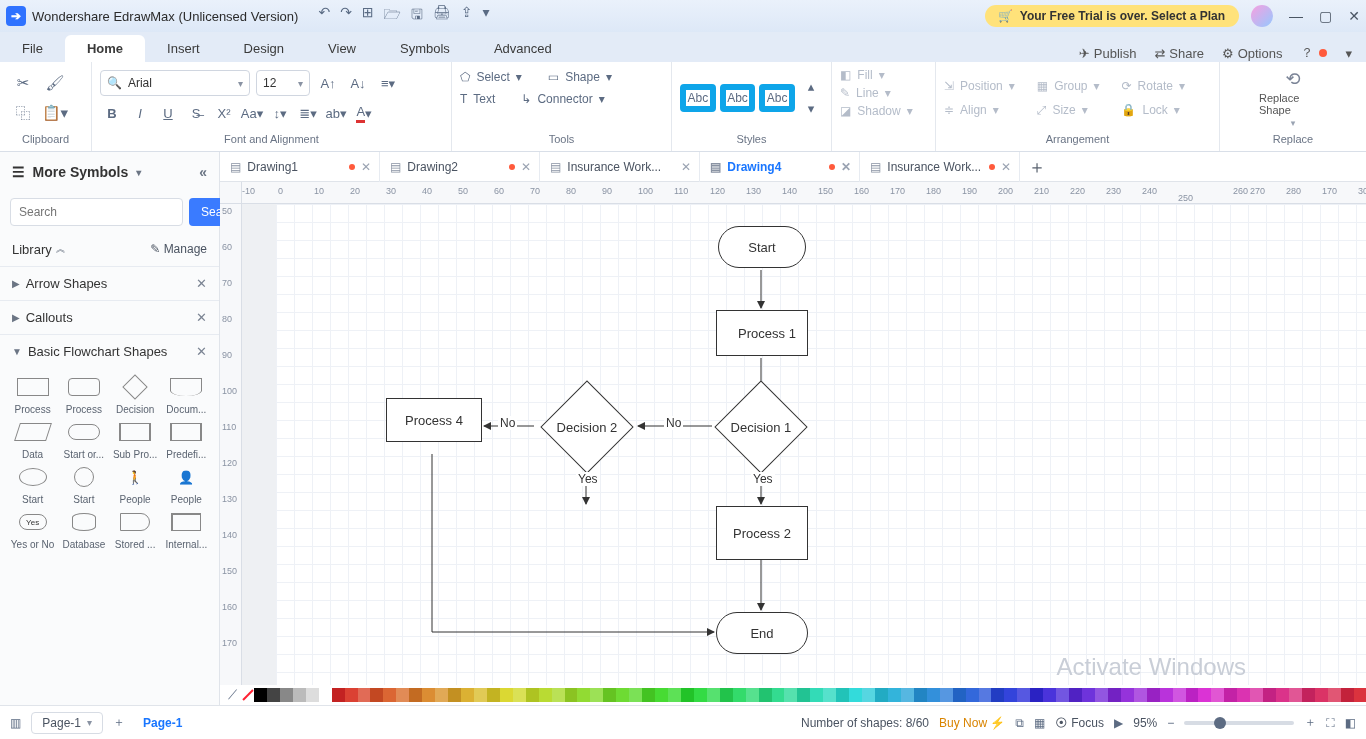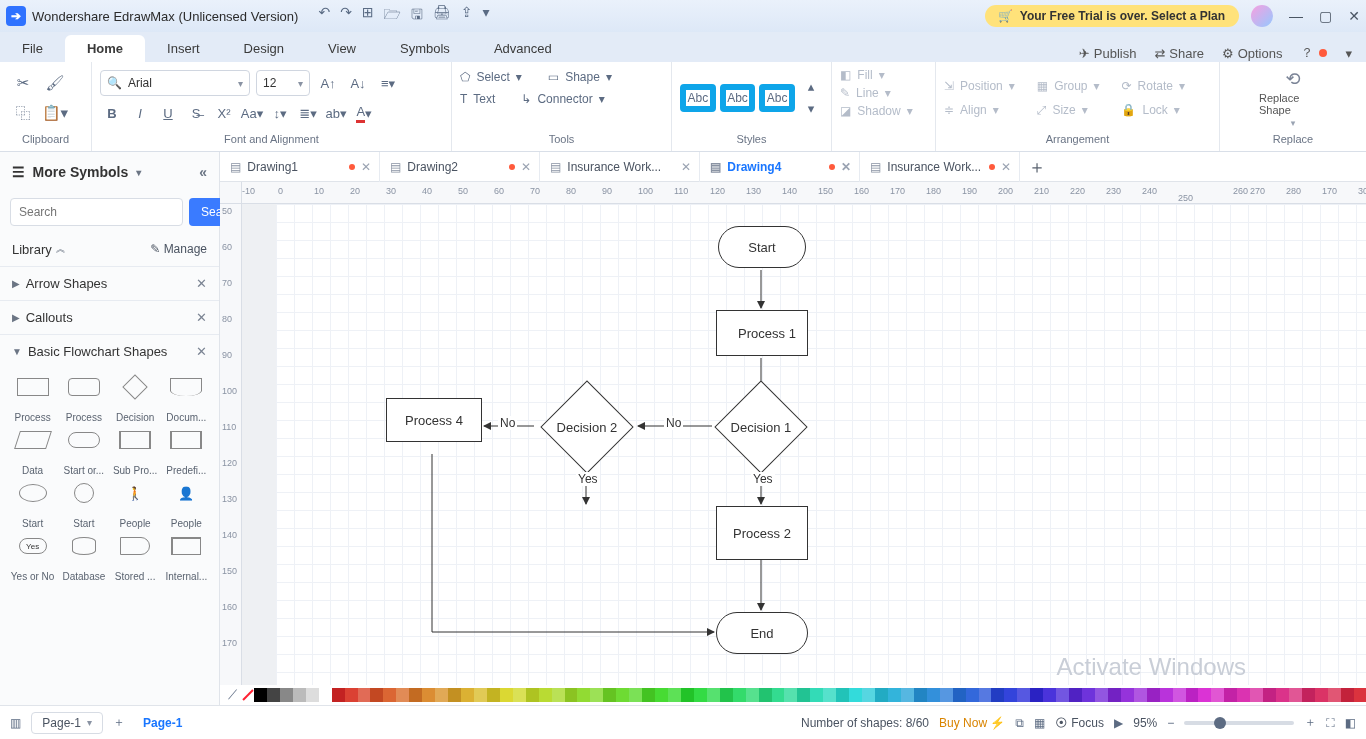--- a/index.html
+++ b/index.html
@@ -55,21 +55,21 @@
 .lp-head .collapse { margin-left:auto; color:#6b7584; cursor:pointer; }
 .lp-search { display:flex; padding:6px 10px; gap:6px;}
 .lp-search input { flex:1; height:28px; border:1px solid #d8dde5; border-radius:4px; padding:0 8px; font-size:12px; }
 .lp-search button { background:#3a7bff; color:#fff; border:none; border-radius:4px; padding:0 12px; font-size:12px; cursor:pointer;}
 .lp-row { height:34px; display:flex; align-items:center; padding:0 12px; font-size:13px; color:#333; }
 .lp-row .caret { margin-right:6px; color:#6b7584; font-size:10px;}
 .lp-row .mng { margin-left:auto; font-size:12px; color:#4a5361; cursor:pointer;}
 .lp-row .x { margin-left:auto; color:#7a8392; cursor:pointer;}
 .lp-sec { border-top:1px solid #e7ebf1; }
 .shapegrid { padding:6px 8px 12px; display:grid; grid-template-columns:repeat(4,1fr); gap:4px 2px; overflow-y:auto;}
-.shp { display:flex; flex-direction:column; align-items:center; gap:12px; cursor:pointer;}
+.shp { display:flex; flex-direction:column; align-items:center; gap:4px; cursor:pointer;}
 .shp .ico { width:40px; height:26px; display:flex; align-items:center; justify-content:center;}
 .shp .ico span{ display:block; border:1.2px solid #888; }
 .shp .lab { font-size:10px; color:#5a6370; text-align:center; white-space:nowrap; overflow:hidden; text-overflow:ellipsis; width:46px;}
 
 
 .canvaswrap { position:absolute; left:220px; top:182px; right:0; bottom:54px; background:#eef0f3; overflow:hidden;}
 .hruler { position:absolute; left:22px; top:0; right:0; height:22px; background:#f7f8fa; border-bottom:1px solid #d9dee6; }
 .vruler { position:absolute; left:0; top:22px; width:22px; bottom:0; background:#f7f8fa; border-right:1px solid #d9dee6;}
 .rcorner { position:absolute; left:0; top:0; width:22px; height:22px; background:#f7f8fa; border-right:1px solid #d9dee6; border-bottom:1px solid #d9dee6;}
 .rtick { position:absolute; font-size:9px; color:#8a93a3; }

